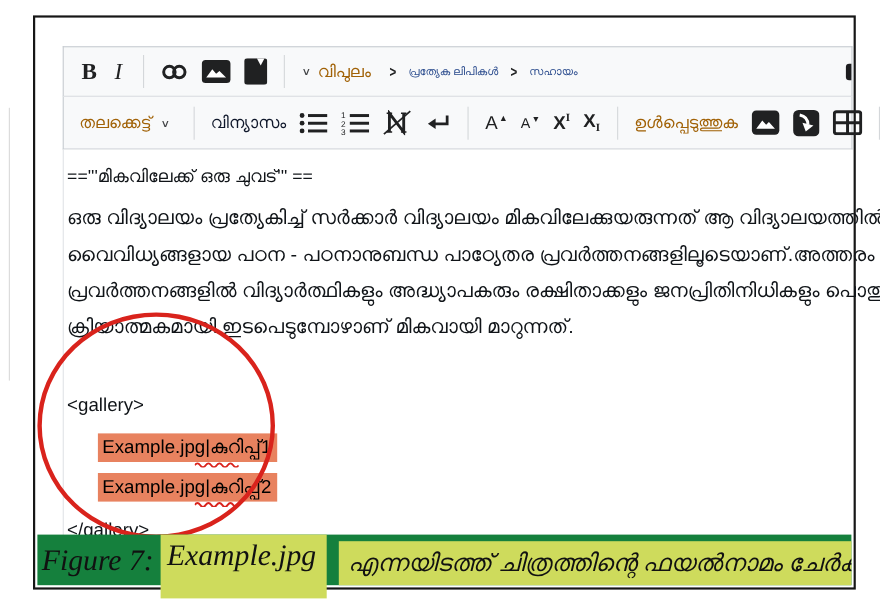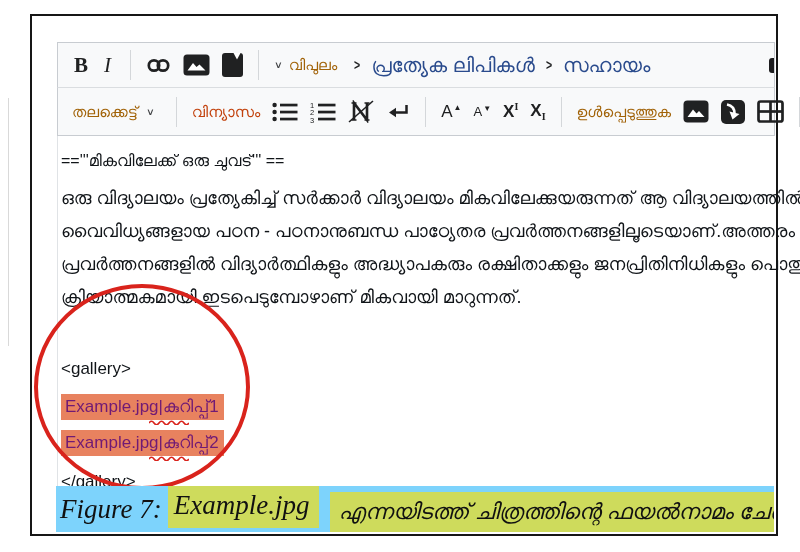--- a/index.html
+++ b/index.html
@@ -21,59 +21,59 @@
              color:var(--text-dark,#202122); }
   .row1 { height:46px; border-top:1px solid var(--toolbar-border,#c8ccd1);
           border-bottom:1px solid #dadde0; padding:0 10px; position:relative; }
   .row2 { height:48px; border-bottom:1px solid var(--toolbar-border,#c8ccd1); padding:0 8px; }
   .tb-sep { width:1px; height:30px; background:#d4d7da; margin:0 9px; flex:none; }
   .tb-btn { display:flex; align-items:center; justify-content:center; background:none; border:none;
             cursor:pointer; padding:4px 6px; color:#202122; flex:none; }
   .bold-b { font-weight:700; font-size:21px; font-family:"Liberation Serif", serif; }
   .italic-i { font-style:italic; font-size:21px; font-family:"Liberation Serif", serif; padding:4px 10px; }
   .menu-label { font-size:15px; color:#a16207; }
-  .gray-label { color:#c2410c; }
+  .gray-label { color:#0f172a; }
   .chev { font-size:12px; color:#404244; margin-right:6px; transform:scaleY(.8); }
   .crumb-sep { font-size:14px; font-weight:600; color:#202122; margin:0 10px; transform:scaleX(.75); }
-  .crumb-link { font-size:20px; color:var(--link-blue,#2a4b8d); text-decoration:none; cursor:pointer; }
+  .crumb-link { font-size:10px; color:var(--link-blue,#2a4b8d); text-decoration:none; cursor:pointer; }
   .edge-mark { position:absolute; right:0; top:15px; width:5px; height:15px; background:#1d1d1f;
                border-radius:3px 0 0 3px; }
   .Awrap { font-size:17px; line-height:1; }
   .Aup .mark, .Adn .mark { font-size:8px; vertical-align:super; margin-left:1px; }
   .Asmall { font-size:13px; }
   .xwrap { font-size:17px; font-weight:600; }
   .xwrap .sup { font-size:10px; vertical-align:super; font-family:"Liberation Serif",serif; }
   .xwrap .sub { font-size:10px; vertical-align:sub; font-family:"Liberation Serif",serif; }
   .heading-drop { gap:2px; }
 
   
   .content { background:#fff; border-left:1px solid #e0e3e6; padding:12px 10px 0 3px;
              min-height:352px; cursor:text; }
   .wiki-heading { font-size:16px; color:#101418; line-height:26px; margin-bottom:8px; }
   .bodyline { font-size:18px; color:#101418; line-height:33px; white-space:nowrap; }
   .gallery { margin-top:10px; font-size:17px; color:#101418; }
   .gtag { line-height:30px;margin-top:40px; }
   .gitem { position:relative; display:inline-block; margin-top:10px;
-           background:var(--selection-orange,#e8825f); color:#701a75;
-           padding:2px 5px 3px 4px; line-height:21px; }
+           background:var(--selection-orange,#e8825f); color:#000000;
+           padding:2px 5px 3px 4px; line-height:21px;margin-left:28px; }
   .gitem-row { line-height:0; }
   .squiggle { position:absolute; left:88px; bottom:-5px; }
 
   
   .red-ellipse { position:absolute; left:2px; top:268px; width:216px; height:206px;
                  border:4px solid var(--annotation-red,#d9231c); border-radius:50%;
                  pointer-events:none; z-index:6; }
 
   
   .caption { position:absolute; left:2px; right:2px; bottom:2px; height:46px;
-             display:flex; align-items:stretch; background:#7dd3fc; z-index:7;
-             font-family:"Liberation Serif", serif; font-style:italic; color:#111;margin-left:22px; }
+             display:flex; align-items:stretch; background:#15803d; z-index:7;
+             font-family:"Liberation Serif", serif; font-style:italic; color:#111; }
   .cap-prefix { font-size:27px; padding:8px 6px 0 4px; white-space:nowrap; }
   .cap-file { font-size:27px; background:var(--caption-highlight,#cedb5c);
-              padding:4px 10px 0 6px; height:42px; white-space:nowrap; }
+              padding:4px 10px 0 6px; height:58px; white-space:nowrap; }
   .cap-text { flex:1; font-size:22px; background:var(--caption-highlight,#cedb5c);
               margin-left:11px; margin-top:6px; padding:7px 4px 0 8px; white-space:nowrap;
               overflow:hidden; }
 
   svg { display:block; }
 </style>
 </head>
 <body>
 
 <div class="page">

